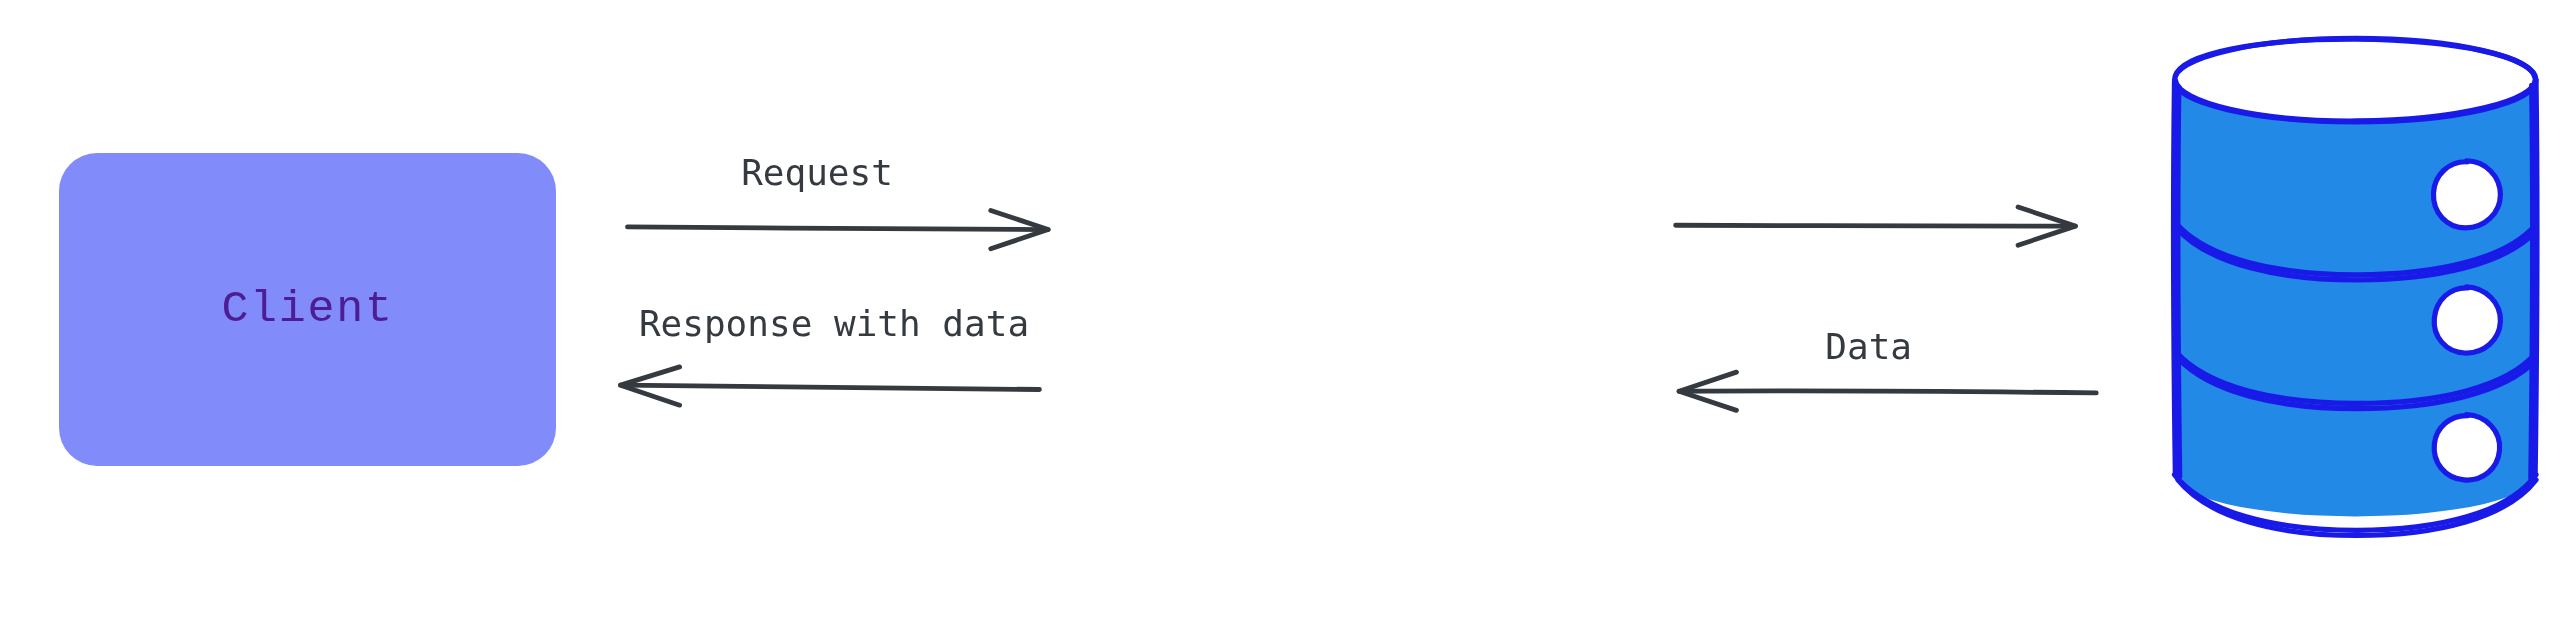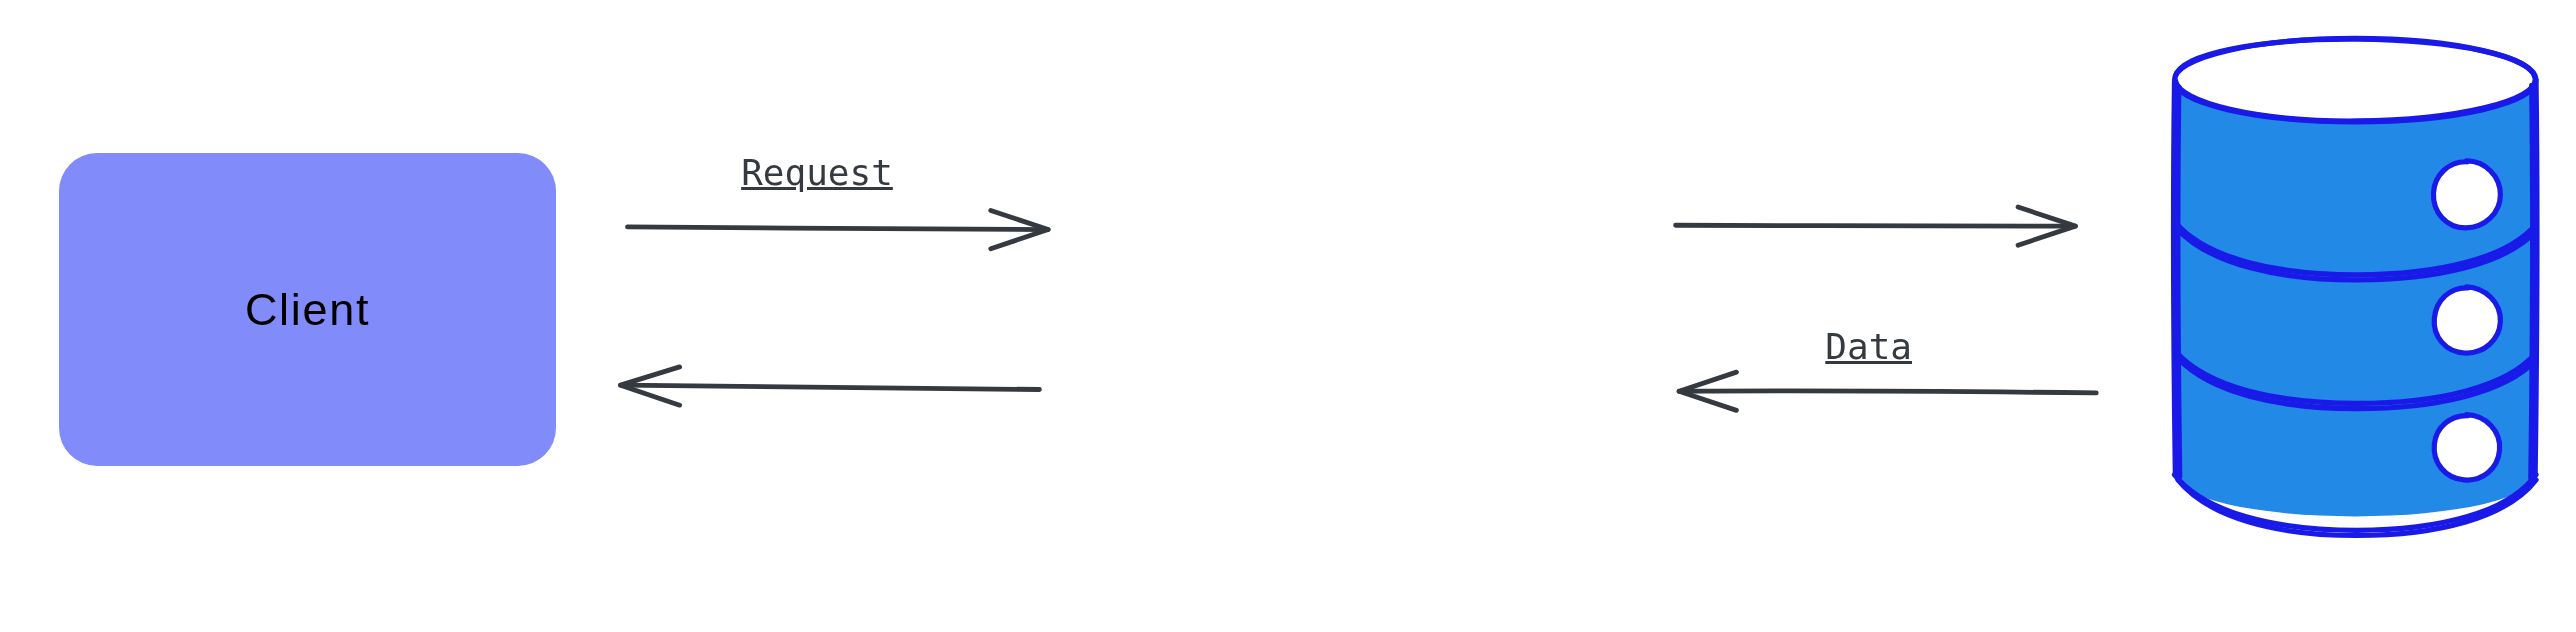--- a/index.html
+++ b/index.html
@@ -21,22 +21,22 @@
   }
   .node-box {
     position: absolute;
     border-radius: 38px;
     display: flex;
     align-items: center;
     justify-content: center;
     box-sizing: border-box;
   }
   .node-label {
-    color: #000000;
-    font-family: Liberation Sans, sans-serif;
+    color: #4c1d95;
+    font-family: Liberation Mono, monospace;
     font-size: 45px;
     letter-spacing: 1.7px;
     line-height: 1;
     white-space: nowrap;
     user-select: none;
   }
   #client-box {
     left: 59px;
     top: 153px;
     width: 497px;
@@ -50,21 +50,20 @@
   }
   .edge-label {
     position: absolute;
     color: #343a40;
     font-family: "DejaVu Sans Mono", monospace;
     font-size: 36px;
     line-height: 1;
     white-space: nowrap;
     text-align: center;
     user-select: none;
-    text-decoration: underline;
   }
   #label-request   { left: 730px;  top: 155px; width: 174px; }
   #label-response  { left: 608px;  top: 306px; width: 452px; }
   #label-query     { left: 1686px; top: 148px; width: 356px; }
   #label-data      { left: 1816px; top: 329px; width: 96px; text-align: right; }
   svg.overlay {
     position: absolute;
     left: 0;
     top: 0;
     width: 2576px;
@@ -88,20 +87,21 @@
 
 <div id="canvas">
 
   <div class="node-box" id="client-box" style="background:#818cfa;">
     <span class="node-label">Client</span>
   </div>
 
 
   <div class="edge-label" id="label-request">Request</div>
 
+  <div class="edge-label" id="label-response">Response with data</div>
 
 
   <div class="edge-label" id="label-data">Data</div>
 
   <svg class="overlay" viewBox="0 0 2964 728" xmlns="http://www.w3.org/2000/svg">
 
     <g>
       <path class="arrow-stroke" d="M 722 261 C 880 263 1060 262 1204 264"></path>
       <path class="arrow-stroke" d="M 1140 242 L 1206 264"></path>
       <path class="arrow-stroke" d="M 1140 286 L 1206 264"></path>

